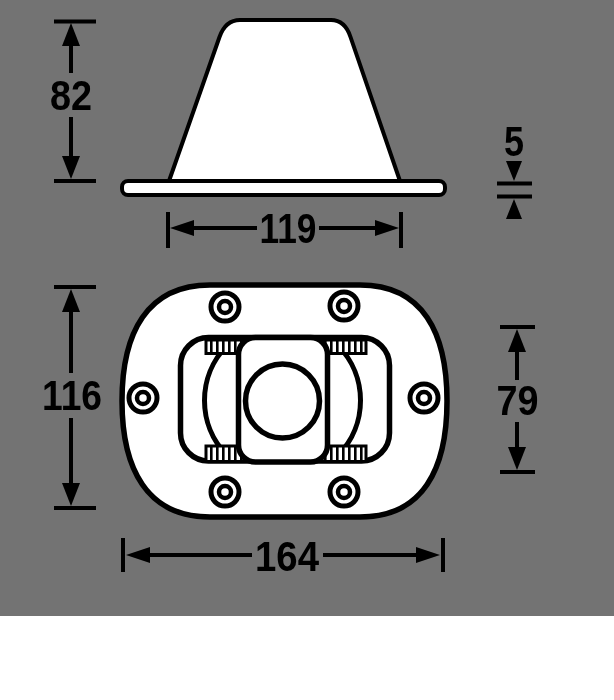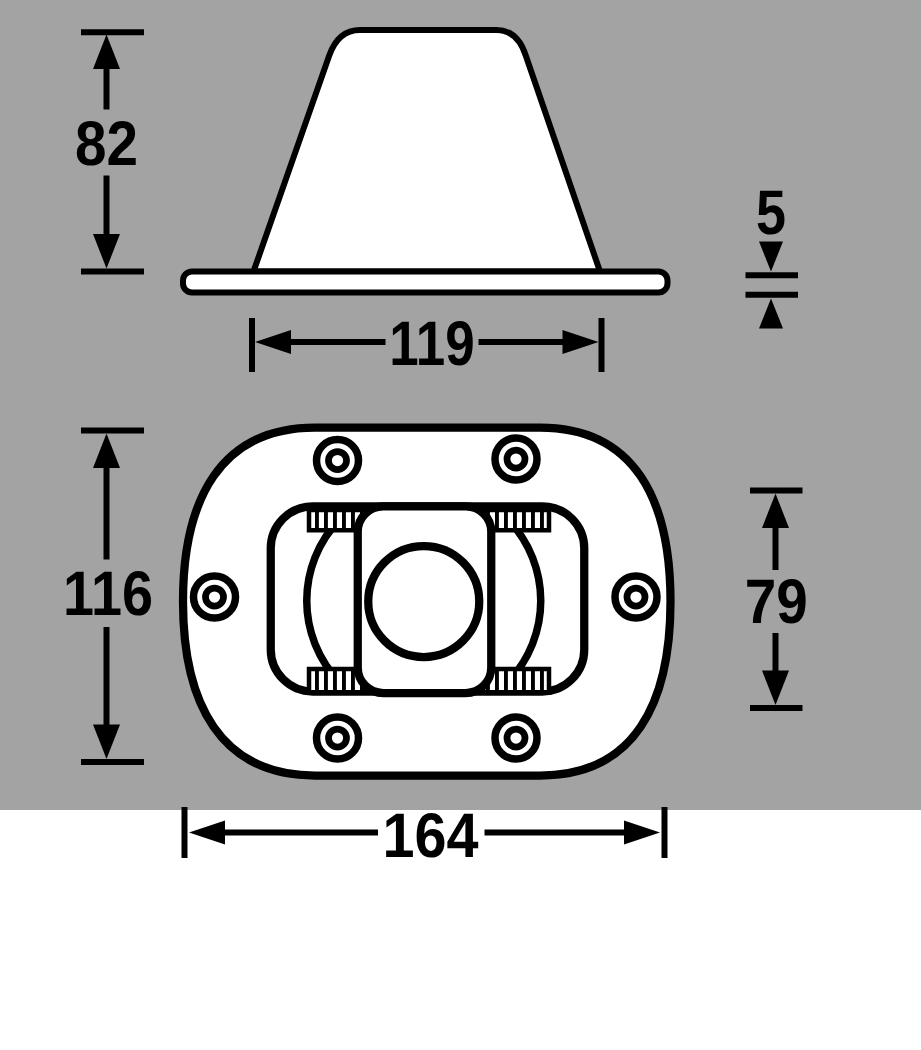--- a/index.html
+++ b/index.html
@@ -5,22 +5,22 @@
   html, body {
     margin: 0;
     padding: 0;
     background: #ffffff;
     width: 614px;
     height: 700px;
     font-family: "Liberation Sans", sans-serif;
   }
   .canvas-wrap {
     width: 614px;
-    height: 540px;
-    background: #a3a3a3;
+    height: 616px;
+    background: #737373;
     text-decoration: underline;
   }
   svg { display: block; }
   .outline {
     fill: #ffffff;
     stroke: #000000;
     stroke-width: 5.5;
   }
   .outline-thin {
     fill: #ffffff;

